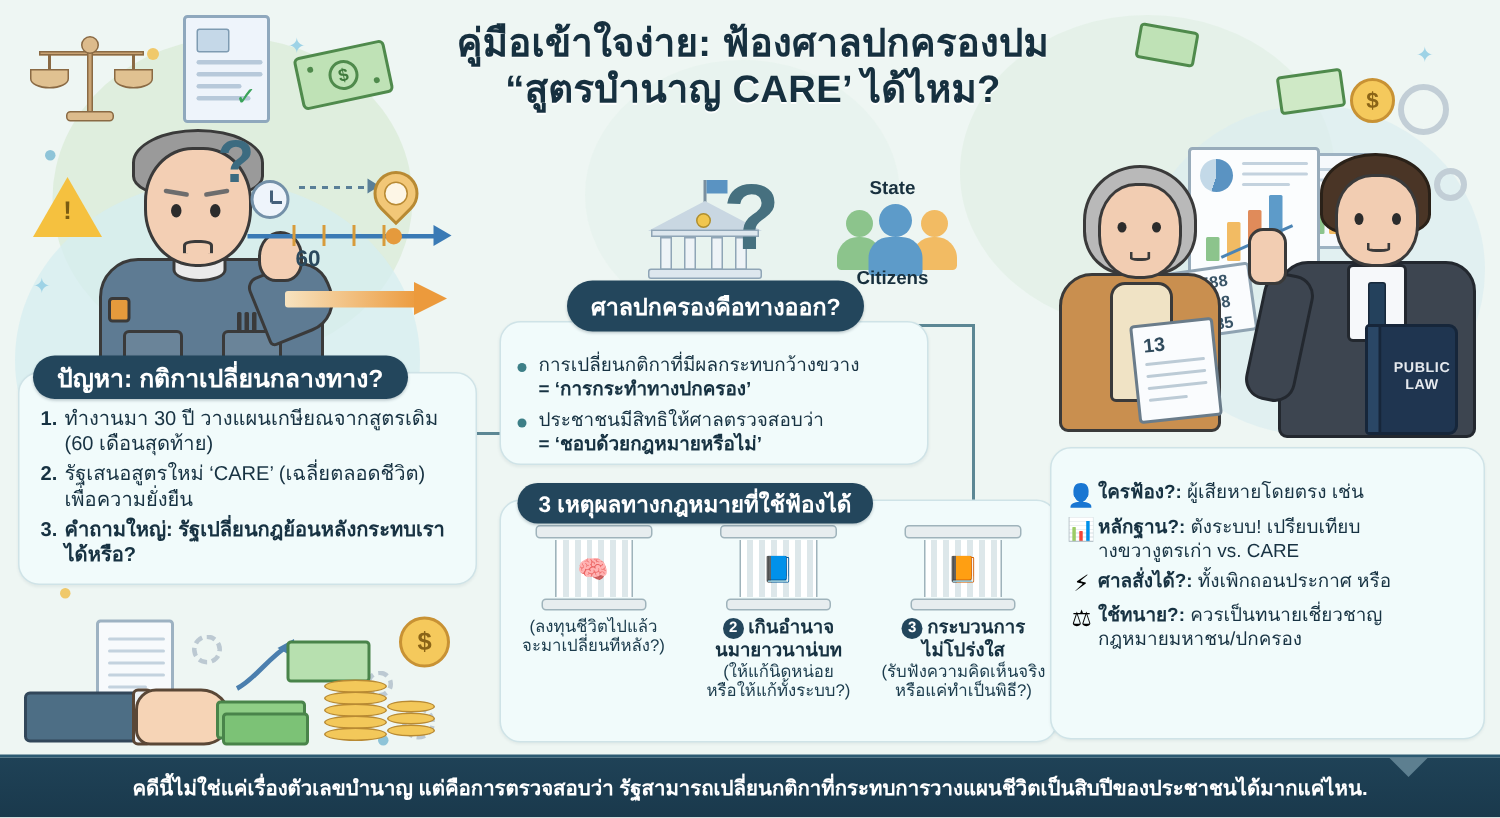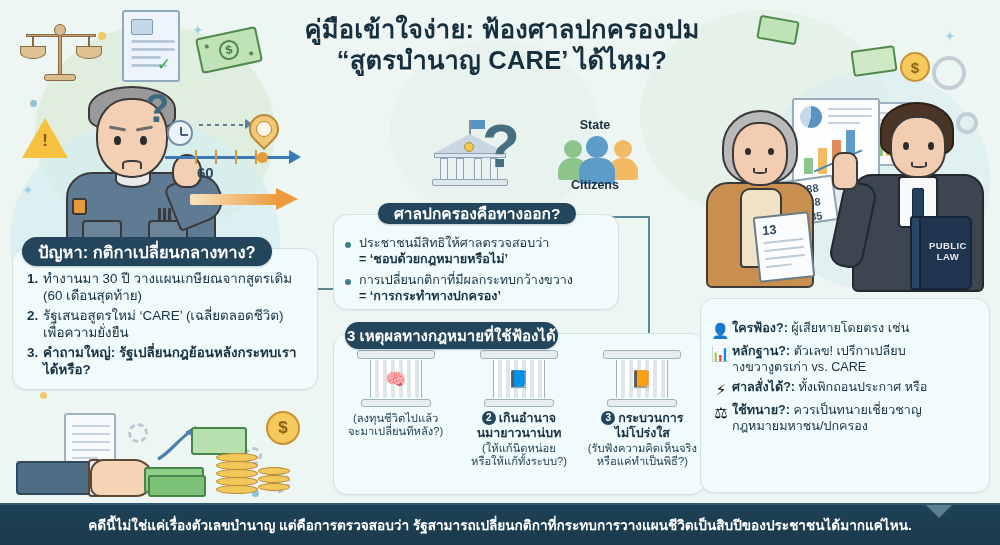--- a/index.html
+++ b/index.html
@@ -60,36 +60,36 @@
   .ol li {
     position: relative; color: #173242; font-size: 13.4px; line-height: 1.24;
     padding-left: 16px; margin-bottom: 4px;
   }
   .ol li .num { position: absolute; left: 0; top: 0; font-weight: bold; }
   .ol li .bold { font-weight: bold; }
   #card-problem .inner { padding: 22px 12px 8px 14px; }
 
   
   #card-court { left: 333px; top: 214px; width: 286px; height: 96px; }
-  #pill-court { left: 378px; top: 203px; height: 21px; padding: 0 16px; font-size: 15.5px; }
+  #pill-court { left: 378px; top: 187px; height: 34px; padding: 0 16px; font-size: 15.5px; }
   .ul { list-style: none; margin: 0; padding: 0; }
   .ul li {
     position: relative; color: #173242; font-size: 12.6px; line-height: 1.26;
     padding-left: 15px; margin-bottom: 5px;
   }
   .ul li:before {
     content: ""; position: absolute; left: 1px; top: 6px;
     width: 6px; height: 6px; border-radius: 50%; background: #3d7f87;
   }
   .ul li .bold { font-weight: bold; }
   #card-court .inner { padding: 21px 8px 6px 10px; }
 
   
   #card-reasons { left: 333px; top: 333px; width: 372px; height: 162px; }
-  #pill-reasons { left: 345px; top: 322px; height: 27px; padding: 0 2px; font-size: 15px; }
+  #pill-reasons { left: 345px; top: 322px; height: 27px; padding: 0 14px; font-size: 15px; }
   .pillars { position: absolute; left: 0; top: 16px; width: 100%; height: 146px; display: flex; }
   .pillar { flex: 1; position: relative; display: flex; flex-direction: column; align-items: center; }
   .pcap {
     width: 78px; height: 9px; background: #e7edef;
     border: 1.3px solid #9fb3bb; border-radius: 3px;
   }
   .pshaft {
     width: 52px; height: 38px; margin-top: 1px;
     background: repeating-linear-gradient(to right,#ffffff 0 4px,#dde7ea 4px 8px);
     border-left: 1.3px solid #9fb3bb; border-right: 1.3px solid #9fb3bb;
@@ -586,26 +586,26 @@
         </li>
       </ol>
     </div>
   </div>
   <div class="pill" id="pill-problem">ปัญหา: กติกาเปลี่ยนกลางทาง?</div>
 
   <div class="card" id="card-court">
     <div class="inner">
       <ul class="ul">
         <li>
+          <span>การเปลี่ยนกติกาที่มีผลกระทบกว้างขวาง</span><br>
+          <span class="bold">= ‘การกระทำทางปกครอง’</span>
+        </li>
+        <li>
           <span>ประชาชนมีสิทธิให้ศาลตรวจสอบว่า</span><br>
           <span class="bold">= ‘ชอบด้วยกฎหมายหรือไม่’</span>
-        </li>
-        <li>
-          <span>การเปลี่ยนกติกาที่มีผลกระทบกว้างขวาง</span><br>
-          <span class="bold">= ‘การกระทำทางปกครอง’</span>
         </li>
       </ul>
     </div>
   </div>
   <div class="pill" id="pill-court">ศาลปกครองคือทางออก?</div>
 
   <div class="card" id="card-reasons">
     <div class="pillars">
 
       <div class="pillar">
@@ -666,21 +666,21 @@
     <div class="inner">
       <div class="gitem">
         <div class="gicon">👤</div>
         <div class="gtext">
           <span class="k">ใครฟ้อง?:</span><span> ผู้เสียหายโดยตรง เช่น</span><br>
         </div>
       </div>
       <div class="gitem">
         <div class="gicon">📊</div>
         <div class="gtext">
-          <span class="k">หลักฐาน?:</span><span> ตัวเลข! เปรีกาเปลียบ</span><br>
+          <span class="k">หลักฐาน?:</span><span> ตังระบบ! เปรียบเทียบ</span><br>
           <span>างขวางูตรเก่า vs. CARE</span>
         </div>
       </div>
       <div class="gitem">
         <div class="gicon">⚡</div>
         <div class="gtext">
           <span class="k">ศาลสั่งได้?:</span><span> ทั้งเพิกถอนประกาศ หรือ</span><br>
         </div>
       </div>
       <div class="gitem">

